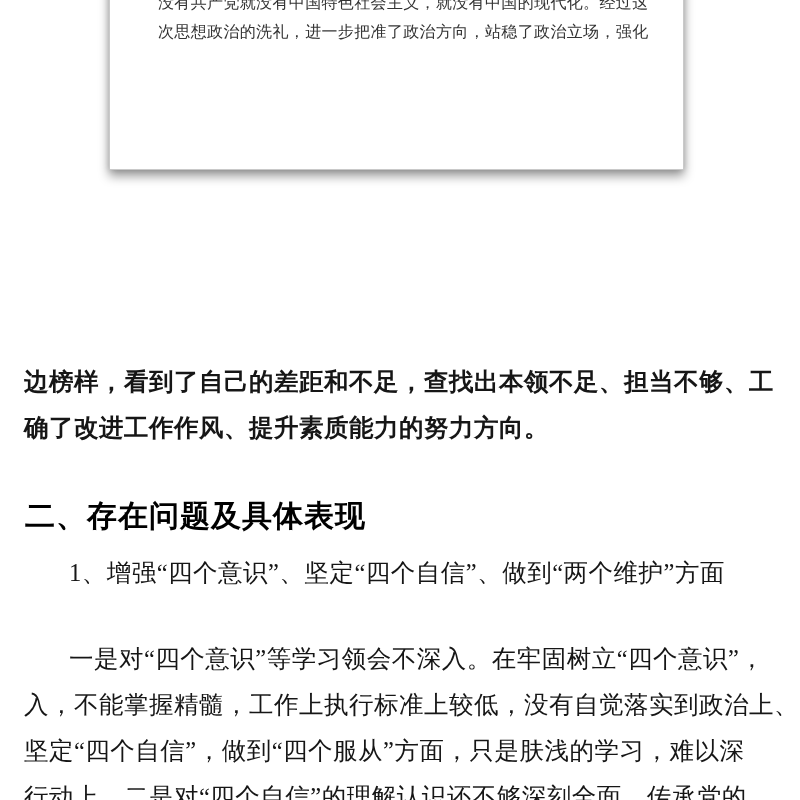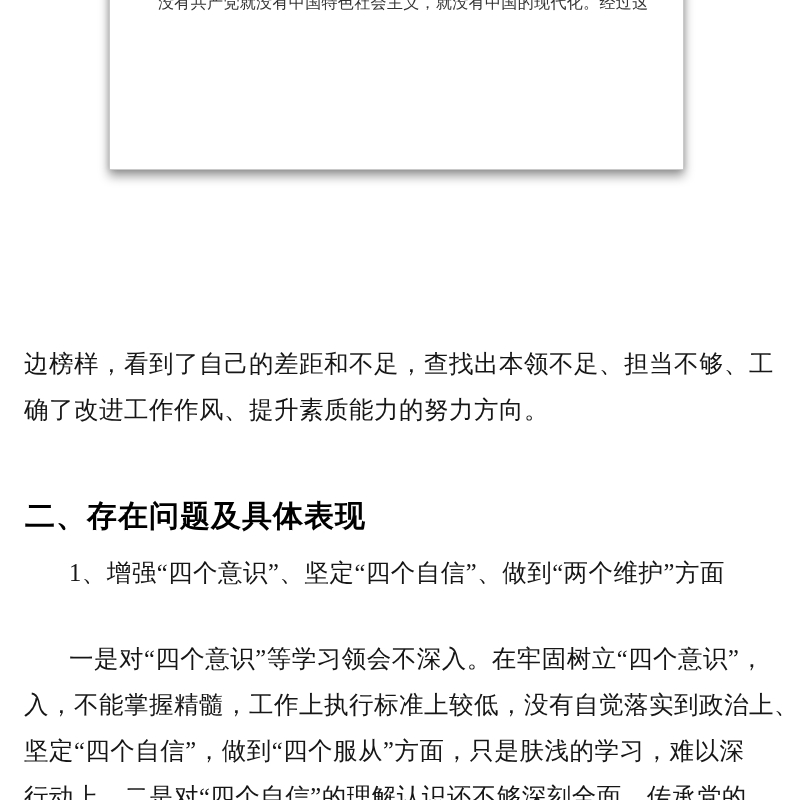--- a/index.html
+++ b/index.html
@@ -41,21 +41,21 @@
     position: absolute;
     left: 24px;
     width: 772px;
     font-size: 24.5px;
     line-height: 46px;
     letter-spacing: 0.5px;
     color: #161616;
   }
   .line { white-space: nowrap; }
   .indent .line:first-child { text-indent: 45px; }
-  .p1 { top: 341px; }
+  .p1 { top: 359px; font-weight: bold; }
   .heading {
     position: absolute;
     left: 25px;
     top: 499px;
     margin: 0;
     font-family: "Liberation Sans", "DejaVu Sans", sans-serif;
     font-weight: bold;
     font-size: 30px;
     line-height: 34px;
     letter-spacing: 1px;
@@ -69,20 +69,21 @@
   .p3 { top: 636px; }
 </style>
 </head>
 <body>
 
 <div class="page">
 
   <div class="preview-card">
     <div class="card-text">
         <div class="line">没有共产党就没有中国特色社会主义，就没有中国的现代化。经过这</div>
+        <div class="line">次思想政治的洗礼，进一步把准了政治方向，站稳了政治立场，强化</div>
       </div>
   </div>
 
   <div class="para p1">
       <div class="line">边榜样，看到了自己的差距和不足，查找出本领不足、担当不够、工</div>
       <div class="line">确了改进工作作风、提升素质能力的努力方向。</div>
     </div>
 
   <h2 class="heading">二、存在问题及具体表现</h2>
 

